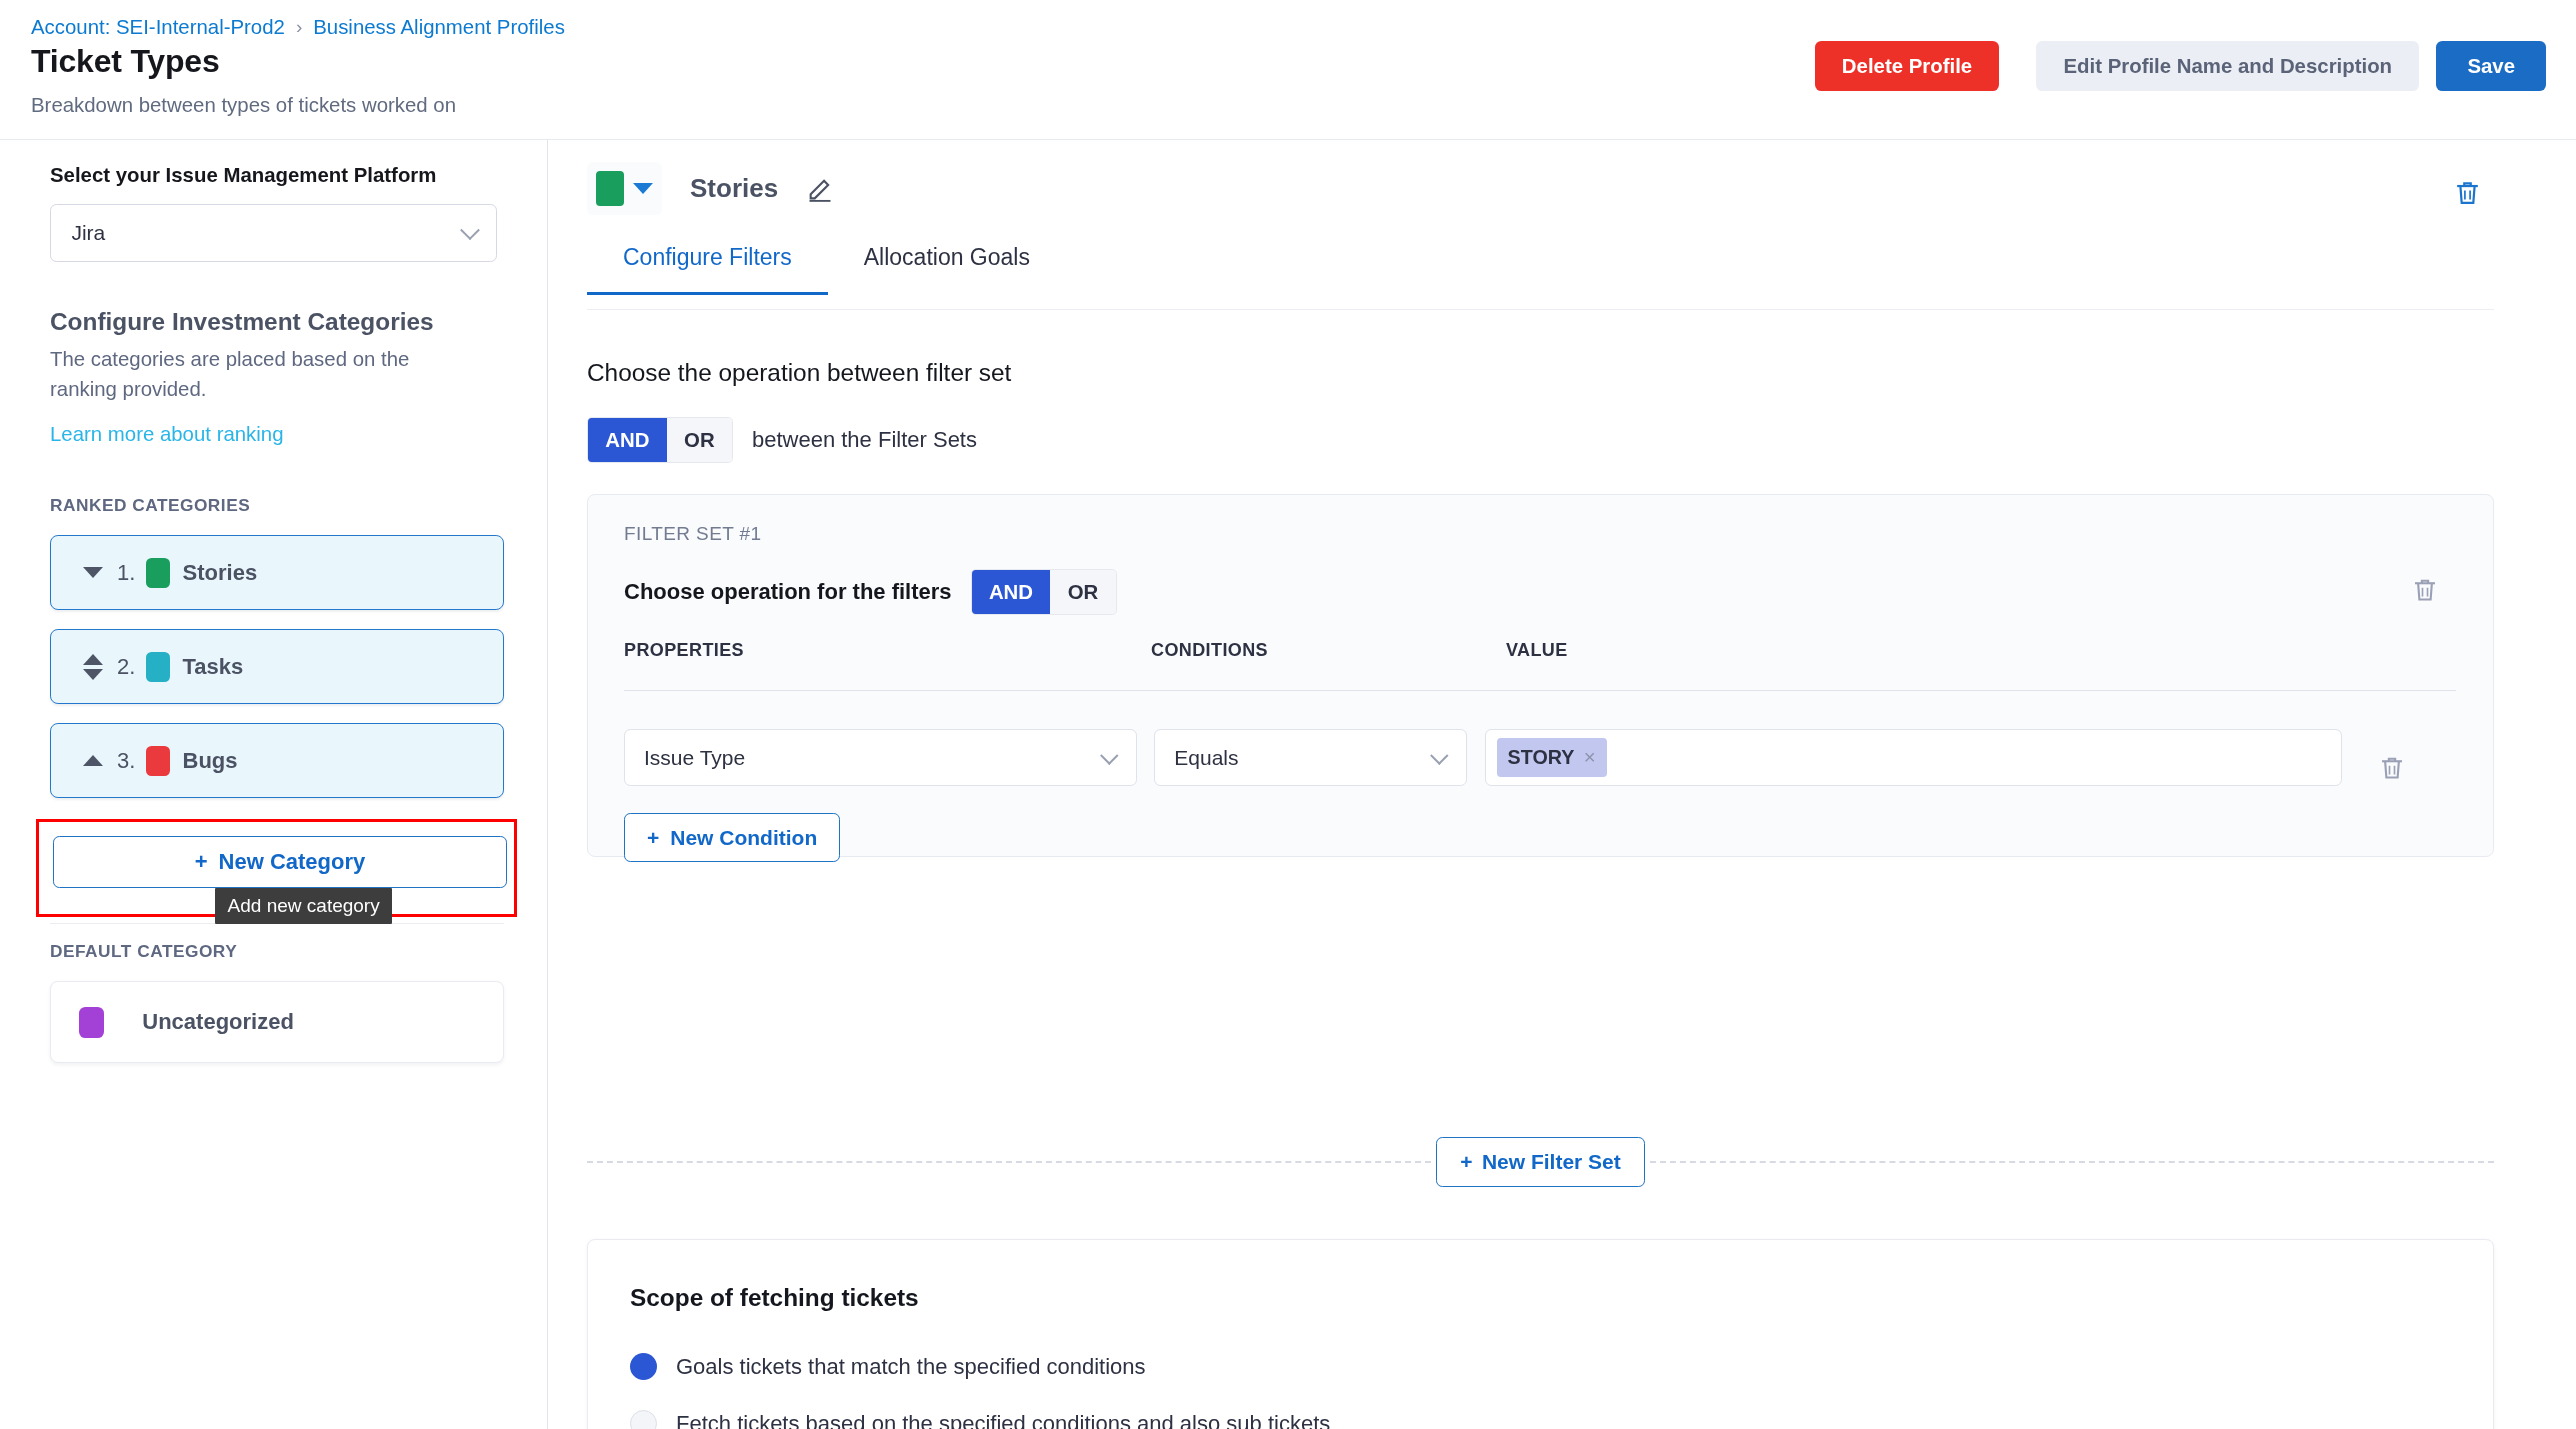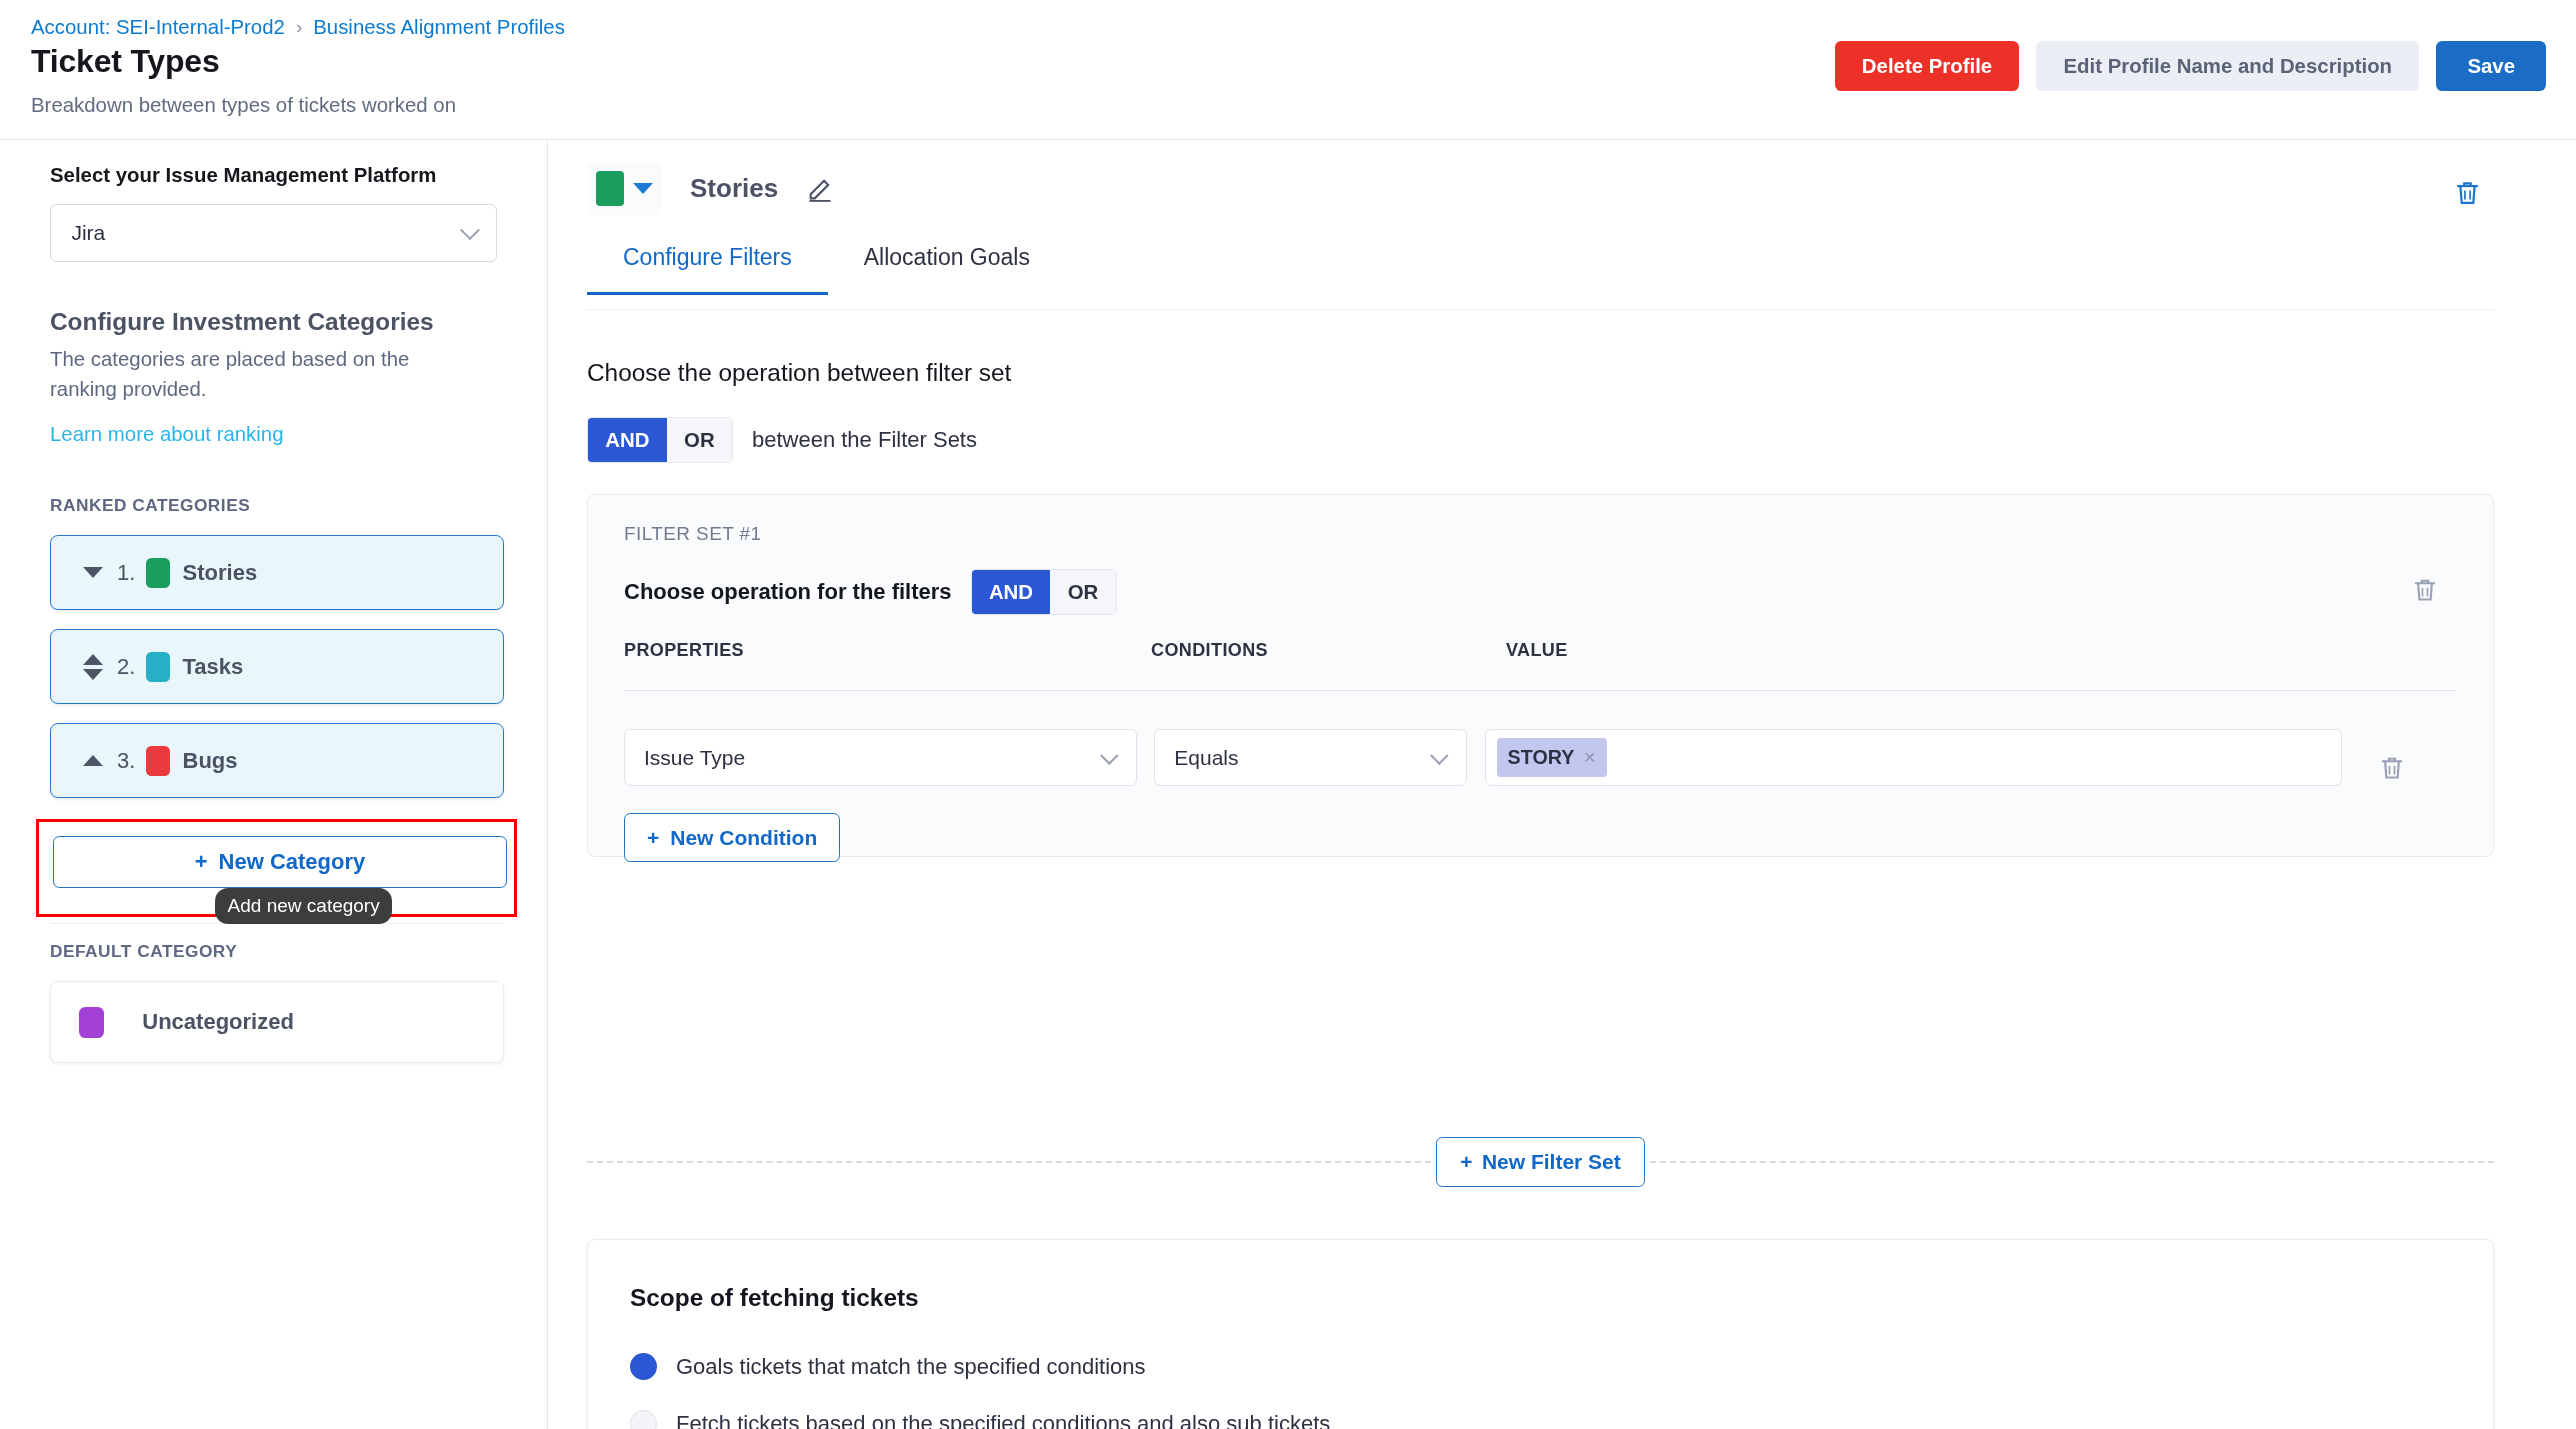--- a/index.html
+++ b/index.html
@@ -34,21 +34,21 @@
   .header-actions {
     position:absolute; right:30px; top:41px;
     display:flex; align-items:center; gap:17.3px;
   }
   .btn {
     border:none; border-radius:6.3px; cursor:pointer;
     font-family:"Liberation Sans", sans-serif;
     font-size:20.4px; font-weight:bold; white-space:nowrap;
   }
   .btn-delete { background:#ee3128; color:#fff; height:50px; padding:0 27px; }
-  .btn-edit   { background:#eceef5; color:#5a6377; height:50px; padding:0 27px; }
+  .btn-edit   { background:#eceef5; color:#5a6377; height:50px; padding:0 27px;margin-left:20px; }
   .btn-save   { background:#1b6cc4; color:#fff; height:50px; padding:0 31px; }
 
   
   .sidebar {
     position:absolute; left:0; top:140px; width:548px; height:1290px;
     background:#ffffff; border-right:0.8px solid #e3e5ec;
     padding:0 50px 0 50px;
   }
   .side-h {
     font-size:20.4px; font-weight:bold; color:#15171c;
@@ -105,21 +105,21 @@
   .btn-newcat {
     width:454px; height:52px; background:#fff;
     border:1.6px solid #1f73c4; border-radius:6.3px;
     color:#1168c9; font-size:22px; font-weight:bold;
     display:flex; align-items:center; justify-content:center; gap:11px;
     cursor:pointer;
   }
   .tooltip {
     position:absolute; left:176px; top:66px;
     background:#3d3d3d; color:#fff; font-size:19px;
-    padding:7px 12.6px; border-radius:13px; white-space:nowrap;
+    padding:7px 12.6px; border-radius:1px; white-space:nowrap;
   }
   .side-div { margin-top:6.3px; width:454px; height:0.8px; background:#ebedf2; }
   .default-card {
     margin-top:19px; width:454px; height:82px; background:#fff;
     border:0.8px solid #e9ebf1; border-radius:7.9px;
     display:flex; align-items:center; padding-left:28px;
     box-shadow:0 1.6px 3.9px rgba(20,30,60,.06);
     gap:21px;
   }
   .default-card .swatch { width:25px; height:31px; border-radius:6.3px; margin-right:17.3px; }

